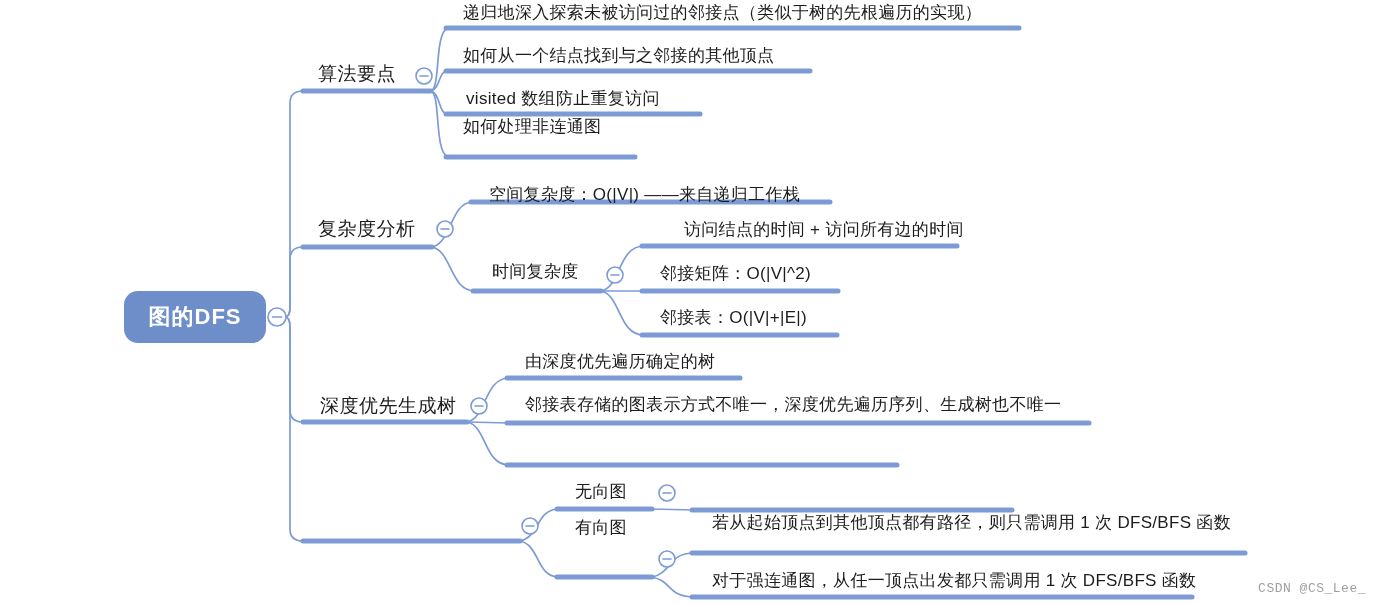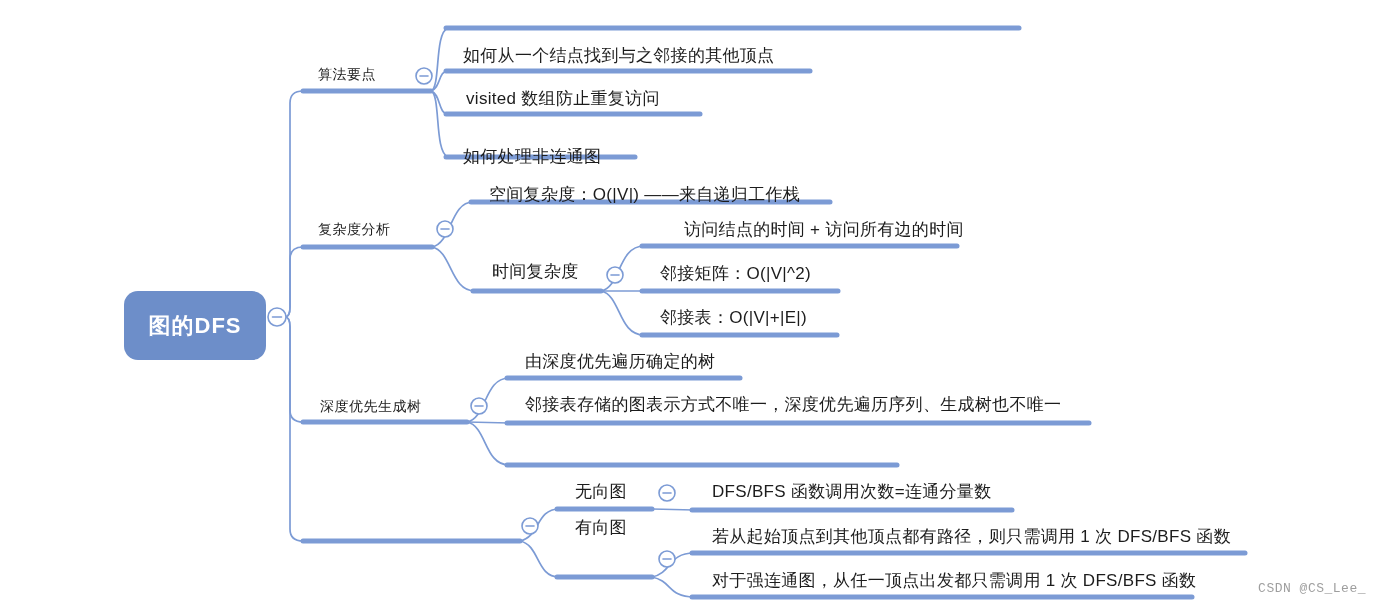--- a/index.html
+++ b/index.html
@@ -13,23 +13,23 @@
   html,body{width:1386px;height:604px;background:#ffffff;overflow:hidden;
     font-family:"Liberation Sans","DejaVu Sans",sans-serif;}
   #canvas{position:relative;width:1386px;height:604px;background:#ffffff;}
   svg.layer{position:absolute;left:0;top:0;width:1386px;height:604px;}
   .underline{stroke:var(--line);stroke-width:5;stroke-linecap:round;}
   .connector{fill:none;stroke:var(--line);stroke-width:1.7;}
   .collapse-circle{fill:#ffffff;stroke:var(--line);stroke-width:1.6;}
   .collapse-minus{stroke:var(--line);stroke-width:1.6;stroke-linecap:round;}
   .lbl{position:absolute;white-space:nowrap;color:var(--text);
     transform:translateY(-50%);line-height:1.2;}
-  .branch{font-size:14px;letter-spacing:0.5px;}
+  .branch{font-size:19px;letter-spacing:0.5px;}
   .leaf{font-size:17px;letter-spacing:0.3px;}
-  .root-node{position:absolute;left:124px;top:291px;width:142px;height:69px;
+  .root-node{position:absolute;left:124px;top:291px;width:142px;height:52px;
     background:var(--root-fill);border-radius:14px;display:flex;
     align-items:center;justify-content:center;}
   .root-label{color:var(--root-text);font-size:22px;font-weight:bold;letter-spacing:1px;}
   .watermark{position:absolute;right:20px;top:588px;transform:translateY(-50%);
     color:var(--watermark);font-size:13px;letter-spacing:0.5px;font-family:Liberation Mono, monospace;}
 </style>
 </head>
 <body>
 
 <div id="canvas">
@@ -117,35 +117,35 @@
       <circle class="collapse-circle" cx="667" cy="559" r="8"></circle>
       <line class="collapse-minus" x1="663" y1="559" x2="671" y2="559"></line>
     </g>
   </svg>
 
   <div class="root-node">
     <span class="root-label">图的DFS</span>
   </div>
 
   <div class="lbl branch" style="left:318px;top:74px">算法要点</div>
+  <div class="lbl leaf" style="left:463px;top:13px">递归地深入探索未被访问过的邻接点（类似于树的先根遍历的实现）</div>
   <div class="lbl leaf" style="left:463px;top:56px">如何从一个结点找到与之邻接的其他顶点</div>
   <div class="lbl leaf" style="left:466px;top:99px">visited 数组防止重复访问</div>
-  <div class="lbl leaf" style="left:463px;top:157px">如何处理非连通图</div>
+  <div class="lbl leaf" style="left:463px;top:127px">如何处理非连通图</div>
 
   <div class="lbl branch" style="left:318px;top:229px">复杂度分析</div>
   <div class="lbl leaf" style="left:489px;top:195px">空间复杂度：O(|V|) ——来自递归工作栈</div>
   <div class="lbl leaf" style="left:492px;top:272px">时间复杂度</div>
   <div class="lbl leaf" style="left:684px;top:230px">访问结点的时间 + 访问所有边的时间</div>
   <div class="lbl leaf" style="left:660px;top:274px">邻接矩阵：O(|V|^2)</div>
   <div class="lbl leaf" style="left:660px;top:318px">邻接表：O(|V|+|E|)</div>
 
   <div class="lbl branch" style="left:320px;top:406px">深度优先生成树</div>
   <div class="lbl leaf" style="left:525px;top:405px">邻接表存储的图表示方式不唯一，深度优先遍历序列、生成树也不唯一</div>
   <div class="lbl leaf" style="left:525px;top:362px">由深度优先遍历确定的树</div>
 
   <div class="lbl leaf" style="left:575px;top:492px">无向图</div>
-  <div class="lbl leaf" style="left:712px;top:492px">DFS/BFS 函数调用次数=连通分量数</div>
   <div class="lbl leaf" style="left:575px;top:528px">有向图</div>
-  <div class="lbl leaf" style="left:712px;top:537px">若从起始顶点到其他顶点都有路径，则只需调用 1 次 DFS/BFS 函数</div>
+  <div class="lbl leaf" style="left:712px;top:523px">若从起始顶点到其他顶点都有路径，则只需调用 1 次 DFS/BFS 函数</div>
   <div class="lbl leaf" style="left:712px;top:581px">对于强连通图，从任一顶点出发都只需调用 1 次 DFS/BFS 函数</div>
 
   <div class="watermark">CSDN @CS_Lee_</div>
 </div>
 
 </body></html>

